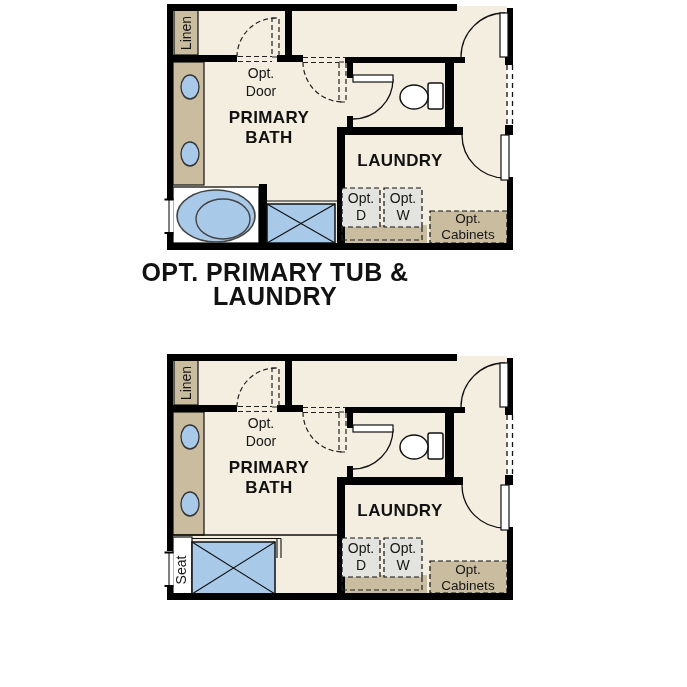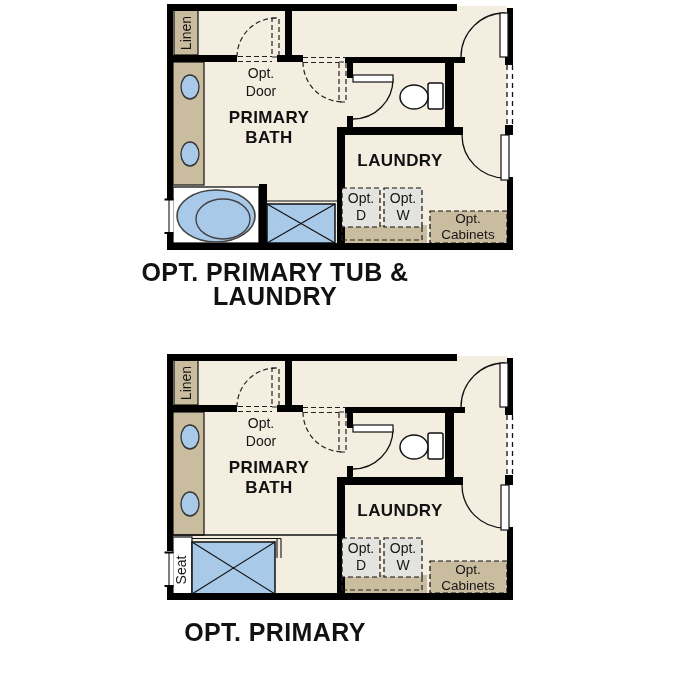--- a/index.html
+++ b/index.html
@@ -175,14 +175,13 @@
     <text class="sm" x="182" y="574" text-anchor="middle" transform="rotate(-90 182 570)">Seat</text>
   </g>
 </svg>
 
 <div class="plan-title" style="top:261px">
   <div>OPT. PRIMARY TUB &amp;</div>
   <div>LAUNDRY</div>
 </div>
 
 <div class="plan-title" style="top:621px">
-  <div>OPT. PRIMARY</div>
 </div>
 
 </body></html>

